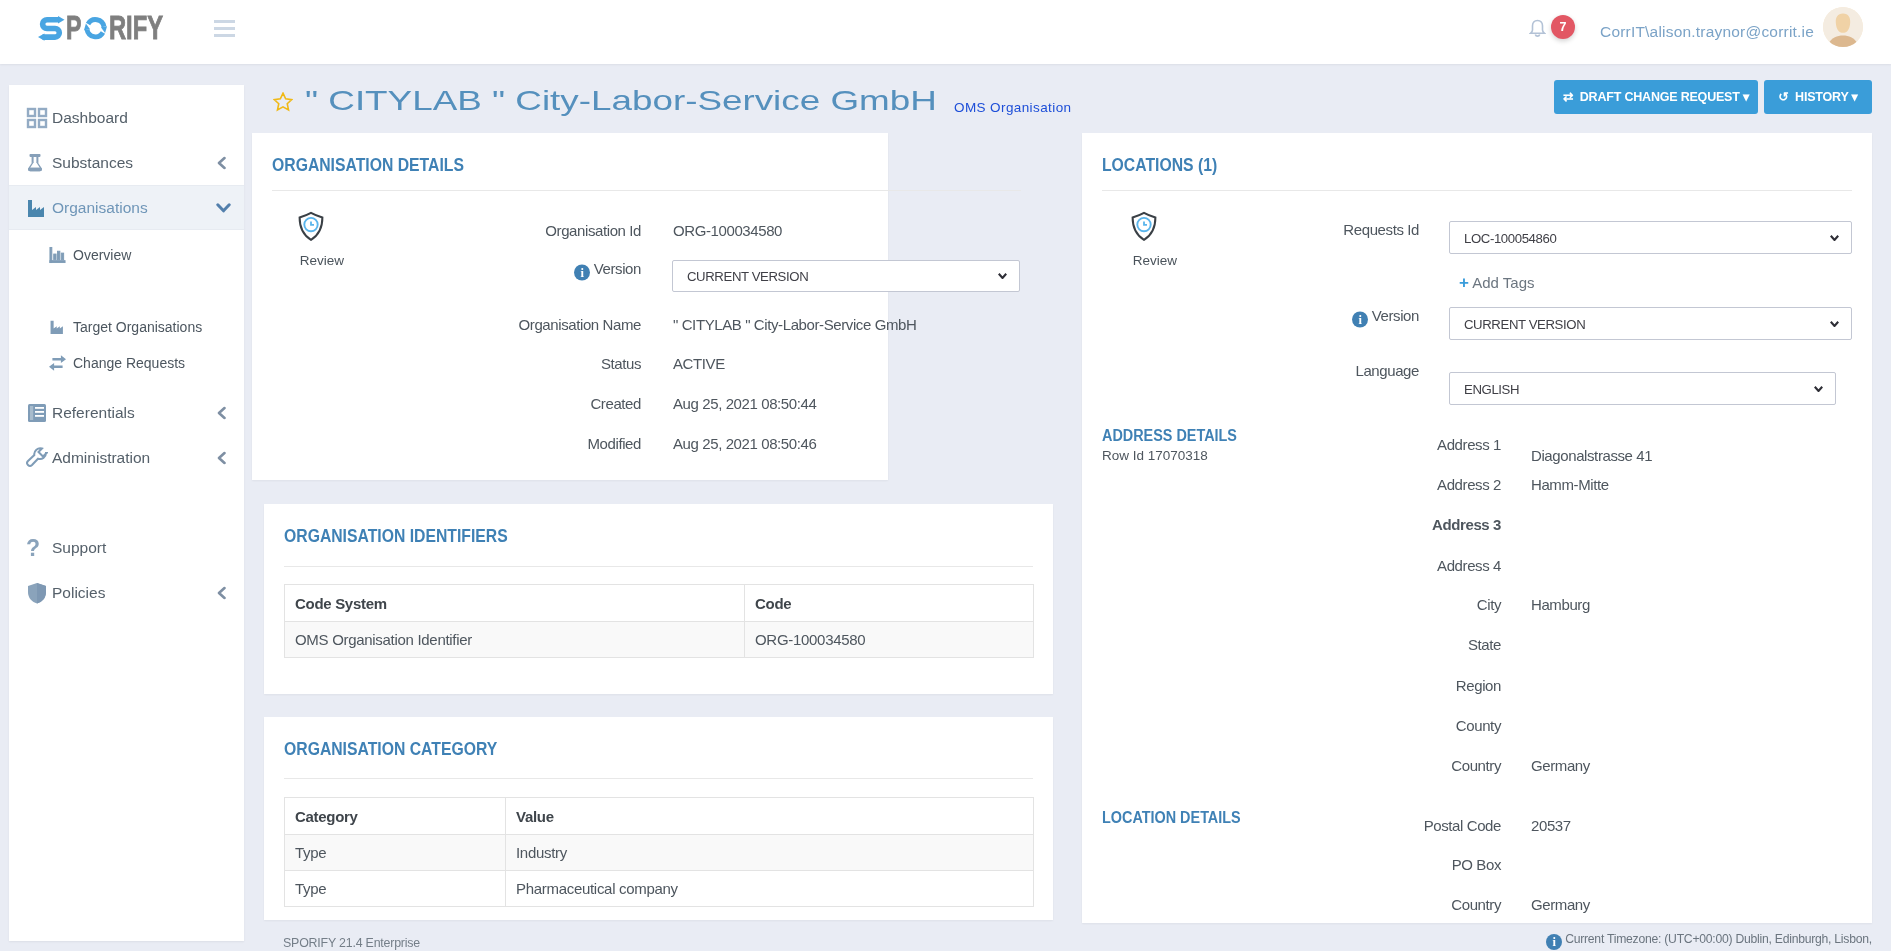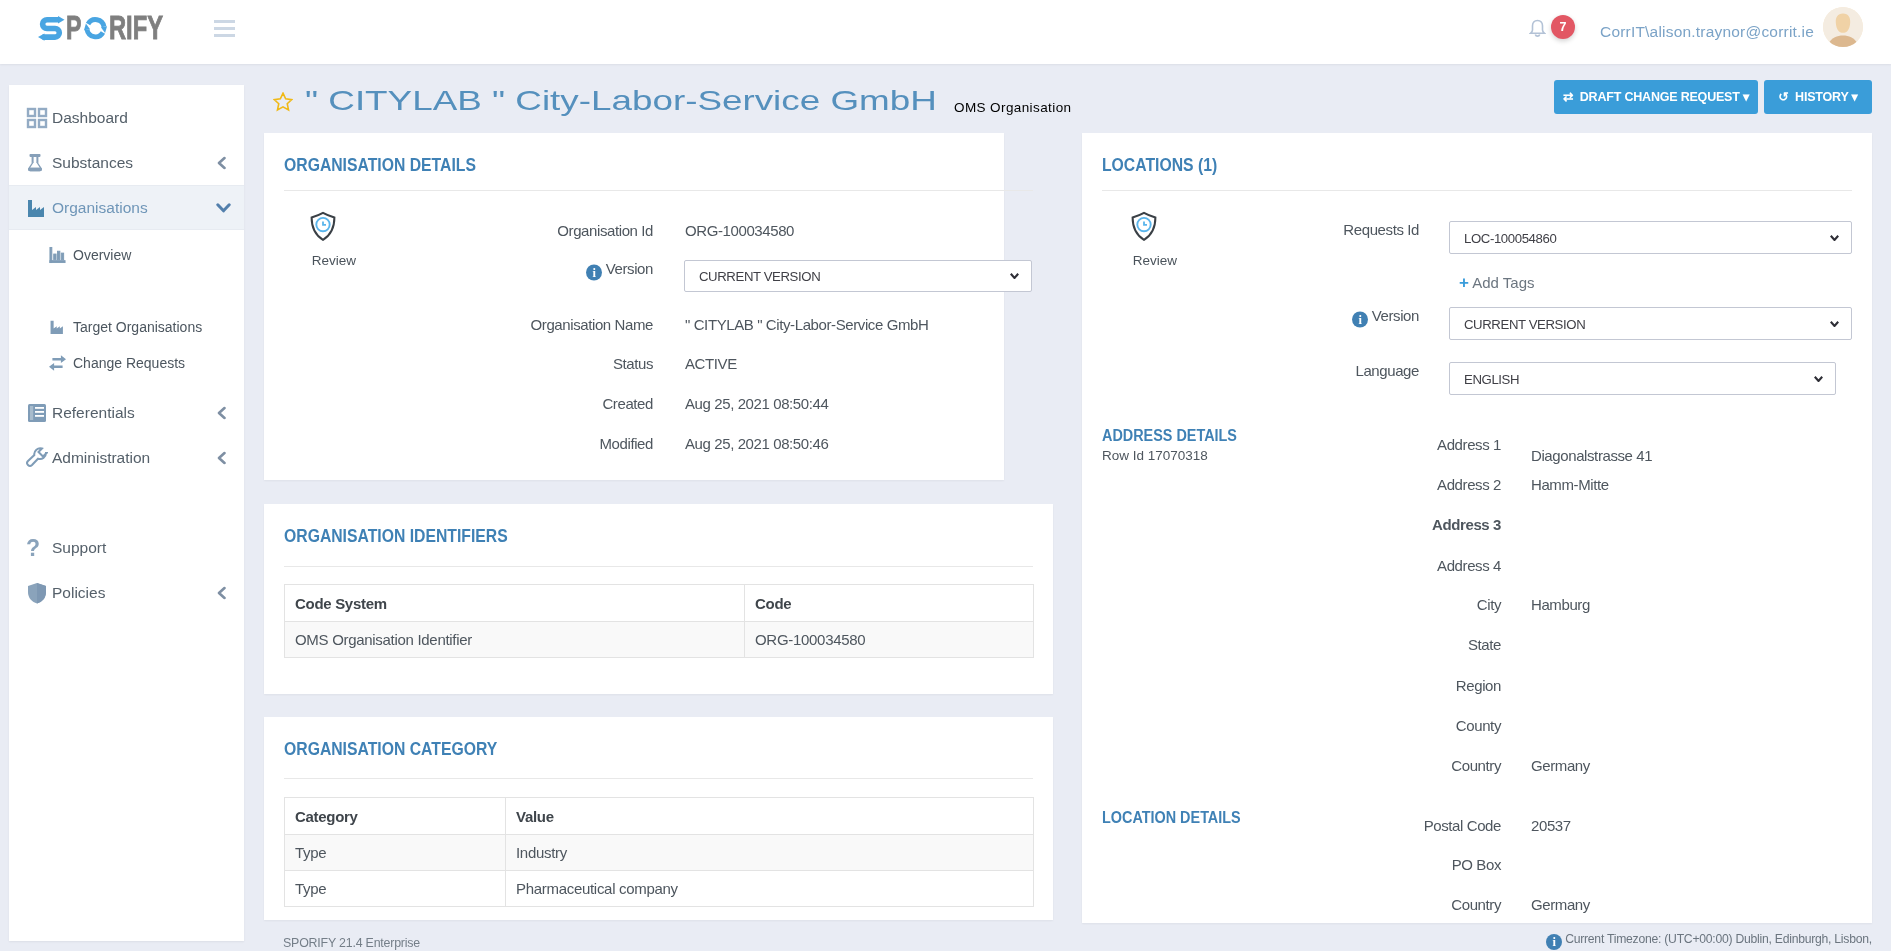--- a/index.html
+++ b/index.html
@@ -25,28 +25,28 @@
 .side-item.active { background:#eef2f7; border-top:1px solid #e7ebf1; border-bottom:1px solid #e7ebf1; }
 .side-item.active .stext { color:#6f96b8; }
 .sub-item { position:absolute; left:0; width:235px; height:36px; }
 .sub-item .sicon { position:absolute; left:40px; top:50%; transform:translateY(-50%); width:17px; height:17px; }
 .sub-item .stext { position:absolute; left:64px; top:50%; transform:translateY(-50%); font-size:14px; color:#4c565f; }
 
 
 #ptitle { position:absolute; left:264px; top:82px; }
 #ptitle .star { position:absolute; left:9px; top:10px; }
 #ptitle .t1 { position:absolute; left:41px; top:3px; white-space:nowrap; font-size:28px; line-height:32px; color:#5590bd; transform:scaleX(1.315); transform-origin:0 50%; }
-#ptitle .t2 { position:absolute; left:690px; top:10px; white-space:nowrap; font-size:13.5px; letter-spacing:0.4px; color:#000000; line-height:32px; }
+#ptitle .t2 { position:absolute; left:690px; top:10px; white-space:nowrap; font-size:13.5px; letter-spacing:0.4px; color:#1d4ed8; line-height:32px; }
 .btn { position:absolute; height:34px; background:#3a9dd9; border-radius:3px; color:#fff; font-weight:bold; font-size:12.5px; letter-spacing:-0.2px; text-align:center; line-height:34px; }
 #btn1 { left:1554px; top:80px; width:204px; }
 #btn2 { left:1764px; top:80px; width:108px; }
 
 
 .panel { position:absolute; background:#fff; box-shadow:0 1px 2px rgba(0,0,0,0.05); }
-#panel1 { left:264px; top:133px; width:740px; height:347px; }
+#panel1 { left:252px; top:133px; width:636px; height:347px; }
 #panel2 { left:264px; top:504px; width:789px; height:190px; }
 #panel3 { left:264px; top:717px; width:789px; height:203px; }
 #panel4 { left:1082px; top:133px; width:790px; height:790px; }
 .ptit { position:absolute; left:20px; font-size:17.5px; font-weight:bold; color:#3f81b5; transform:scaleX(0.9); transform-origin:0 50%; white-space:nowrap; }
 .phr { position:absolute; left:20px; height:1px; background:#e8e8e8; }
 
 
 .lab { position:absolute; font-size:15px; letter-spacing:-0.4px; color:#4e565e; white-space:nowrap; transform:translateY(-50%); }
 .lab.r { transform:translate(-100%,-50%); }
 .val { position:absolute; font-size:15px; letter-spacing:-0.4px; color:#4e565e; white-space:nowrap; transform:translateY(-50%); }
@@ -316,21 +316,21 @@
   </div>
   <div style="position:absolute; left:377px; top:140px; font-size:15px; color:#6c7680;"><span style="color:#3b9ddb; font-weight:bold; font-size:17px;">+</span> Add Tags</div>
   <div class="lab r" style="left:337px; top:184px;"><span class="info">i</span> Version</div>
   <div class="sel" style="left:367px; top:174px; width:403px; height:33px;">
     <div class="st">CURRENT VERSION</div>
     <svg width="9" height="6" viewBox="0 0 9 6">
         <path d="M0.8 0.8 L4.5 5 L8.2 0.8" fill="none" stroke="#2e2e36" stroke-width="2.1"></path>
       </svg>
   </div>
   <div class="lab r" style="left:337px; top:237px;">Language</div>
-  <div class="sel" style="left:367px; top:229px; width:387px; height:33px;">
+  <div class="sel" style="left:367px; top:239px; width:387px; height:33px;">
     <div class="st">ENGLISH</div>
     <svg width="9" height="6" viewBox="0 0 9 6">
         <path d="M0.8 0.8 L4.5 5 L8.2 0.8" fill="none" stroke="#2e2e36" stroke-width="2.1"></path>
       </svg>
   </div>
 
   <div class="ptit" style="top:294px; font-size:16px;">ADDRESS DETAILS</div>
   <div style="position:absolute; left:20px; top:315px; font-size:13.5px; color:#4e565e;">Row Id 17070318</div>
 
   <div class="lab r" style="left:419px; top:311px;">Address 1</div>

